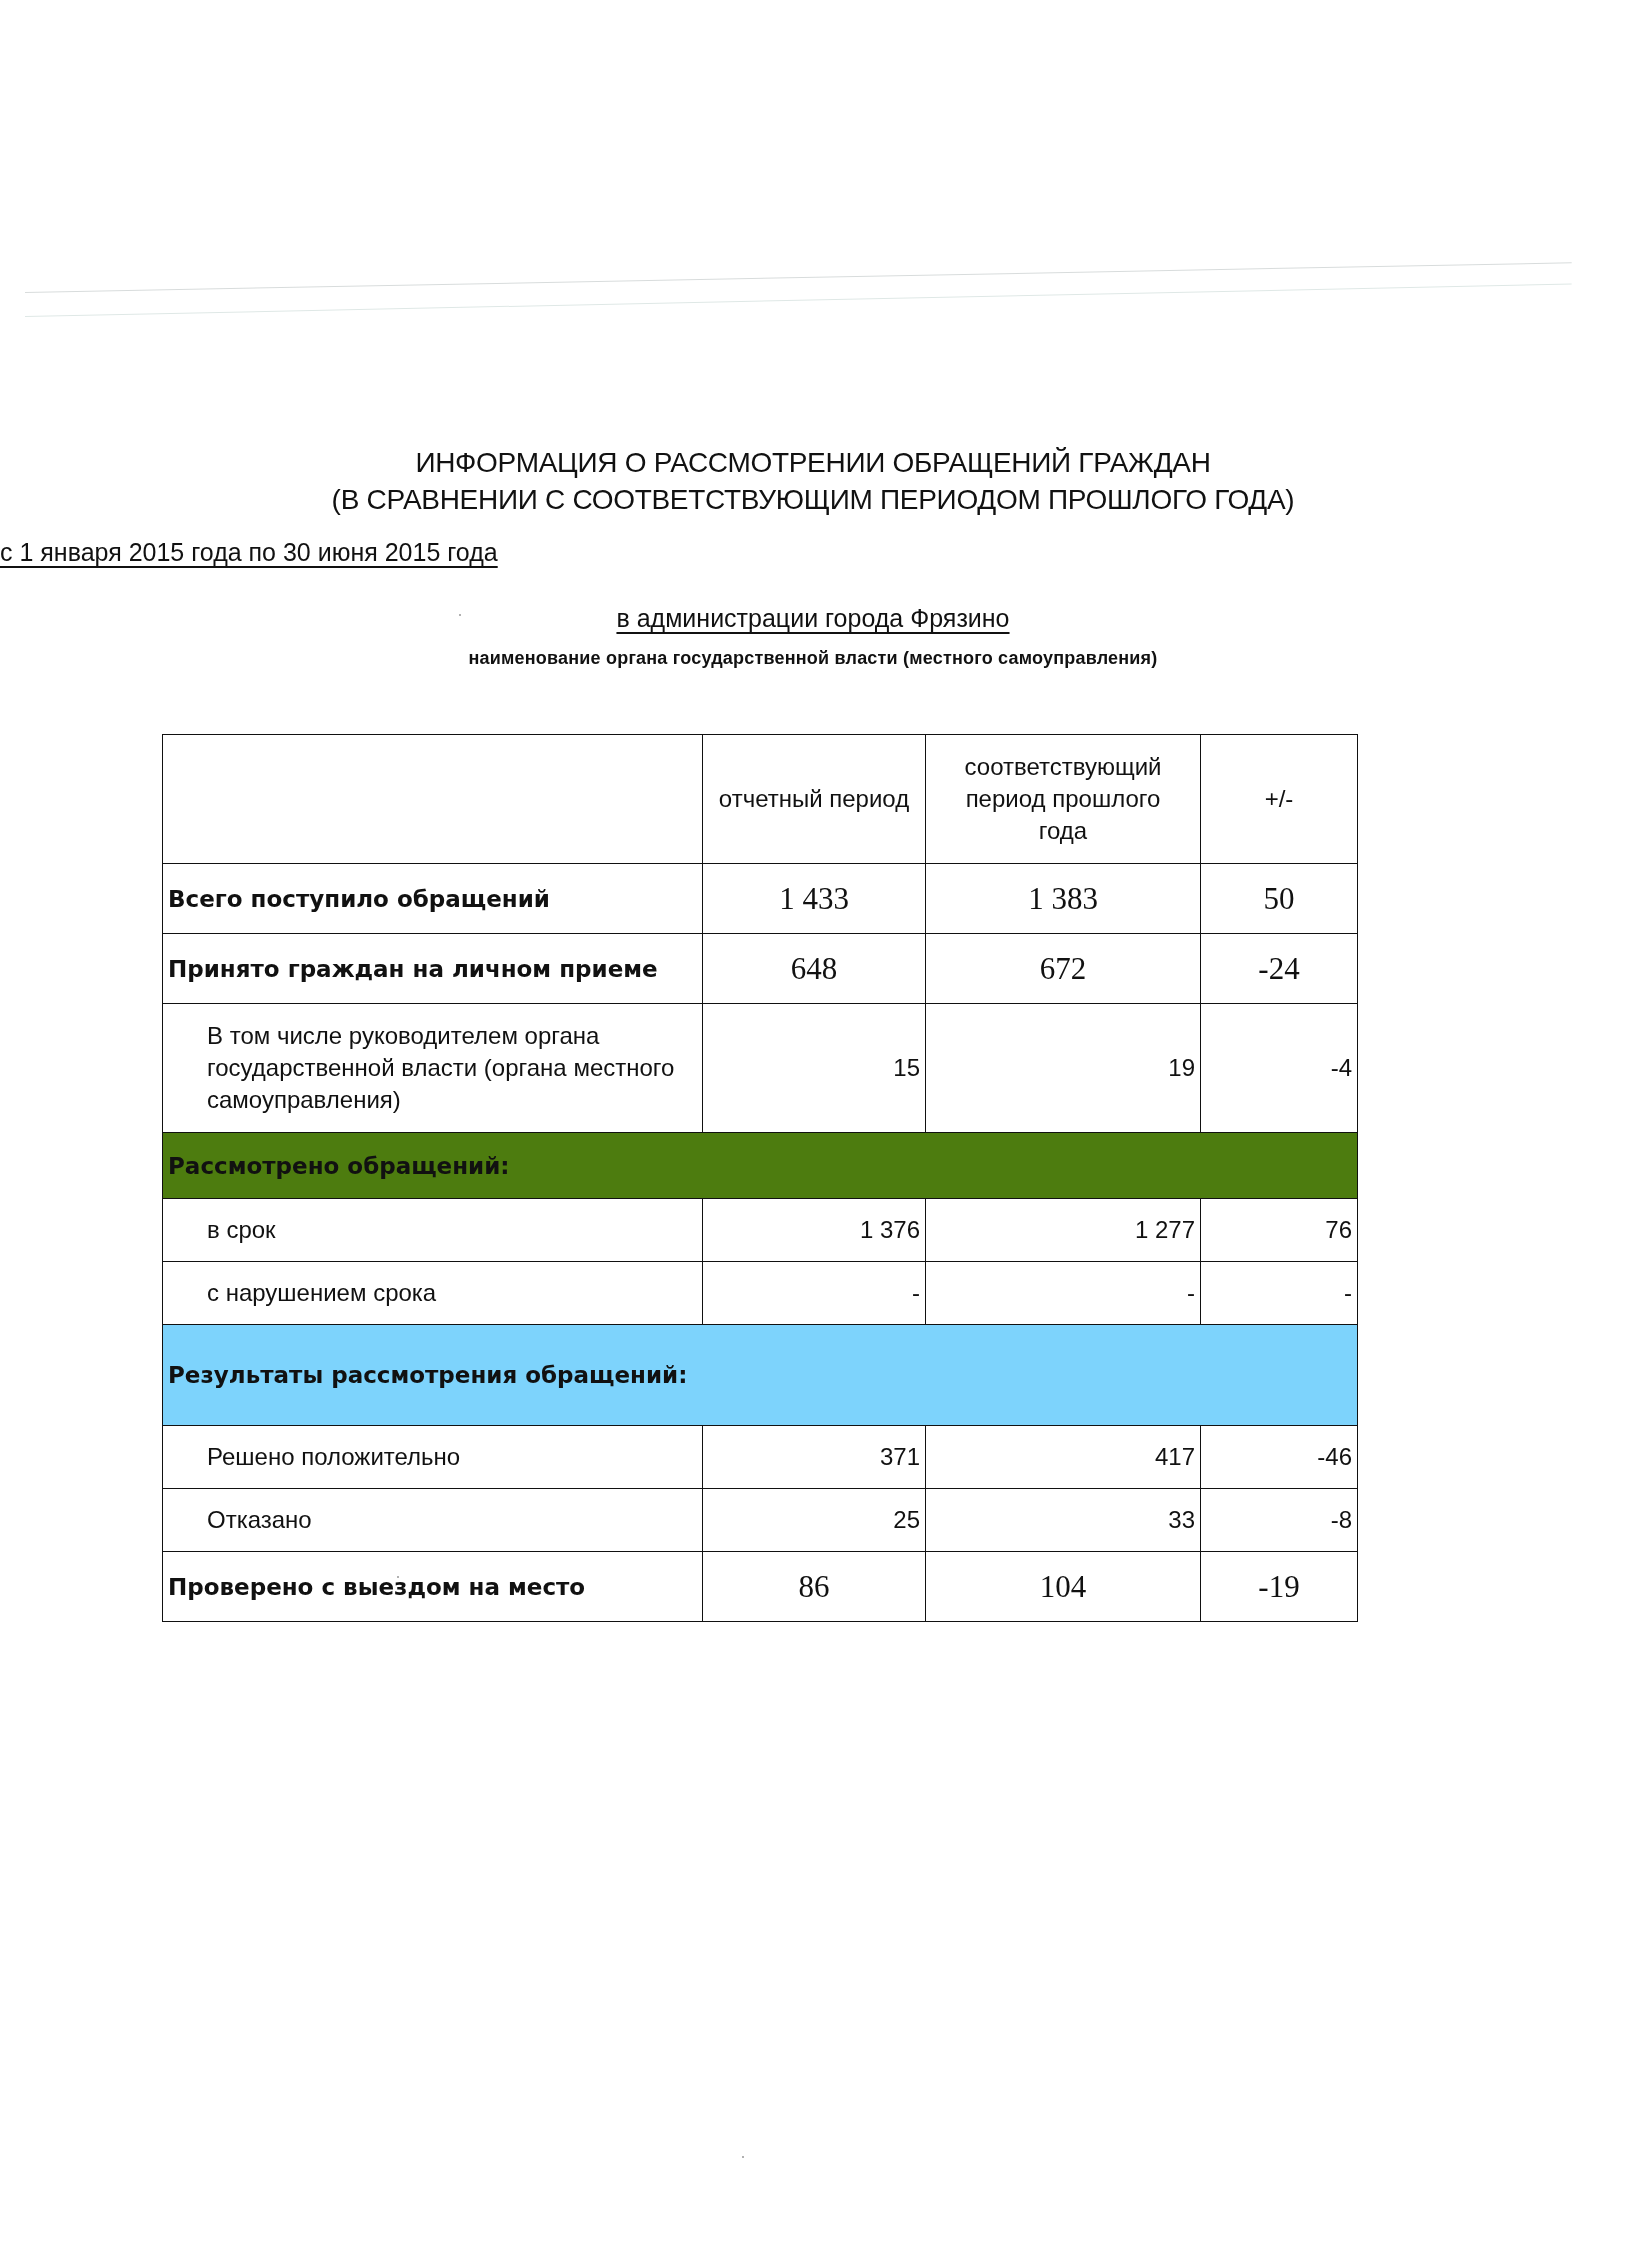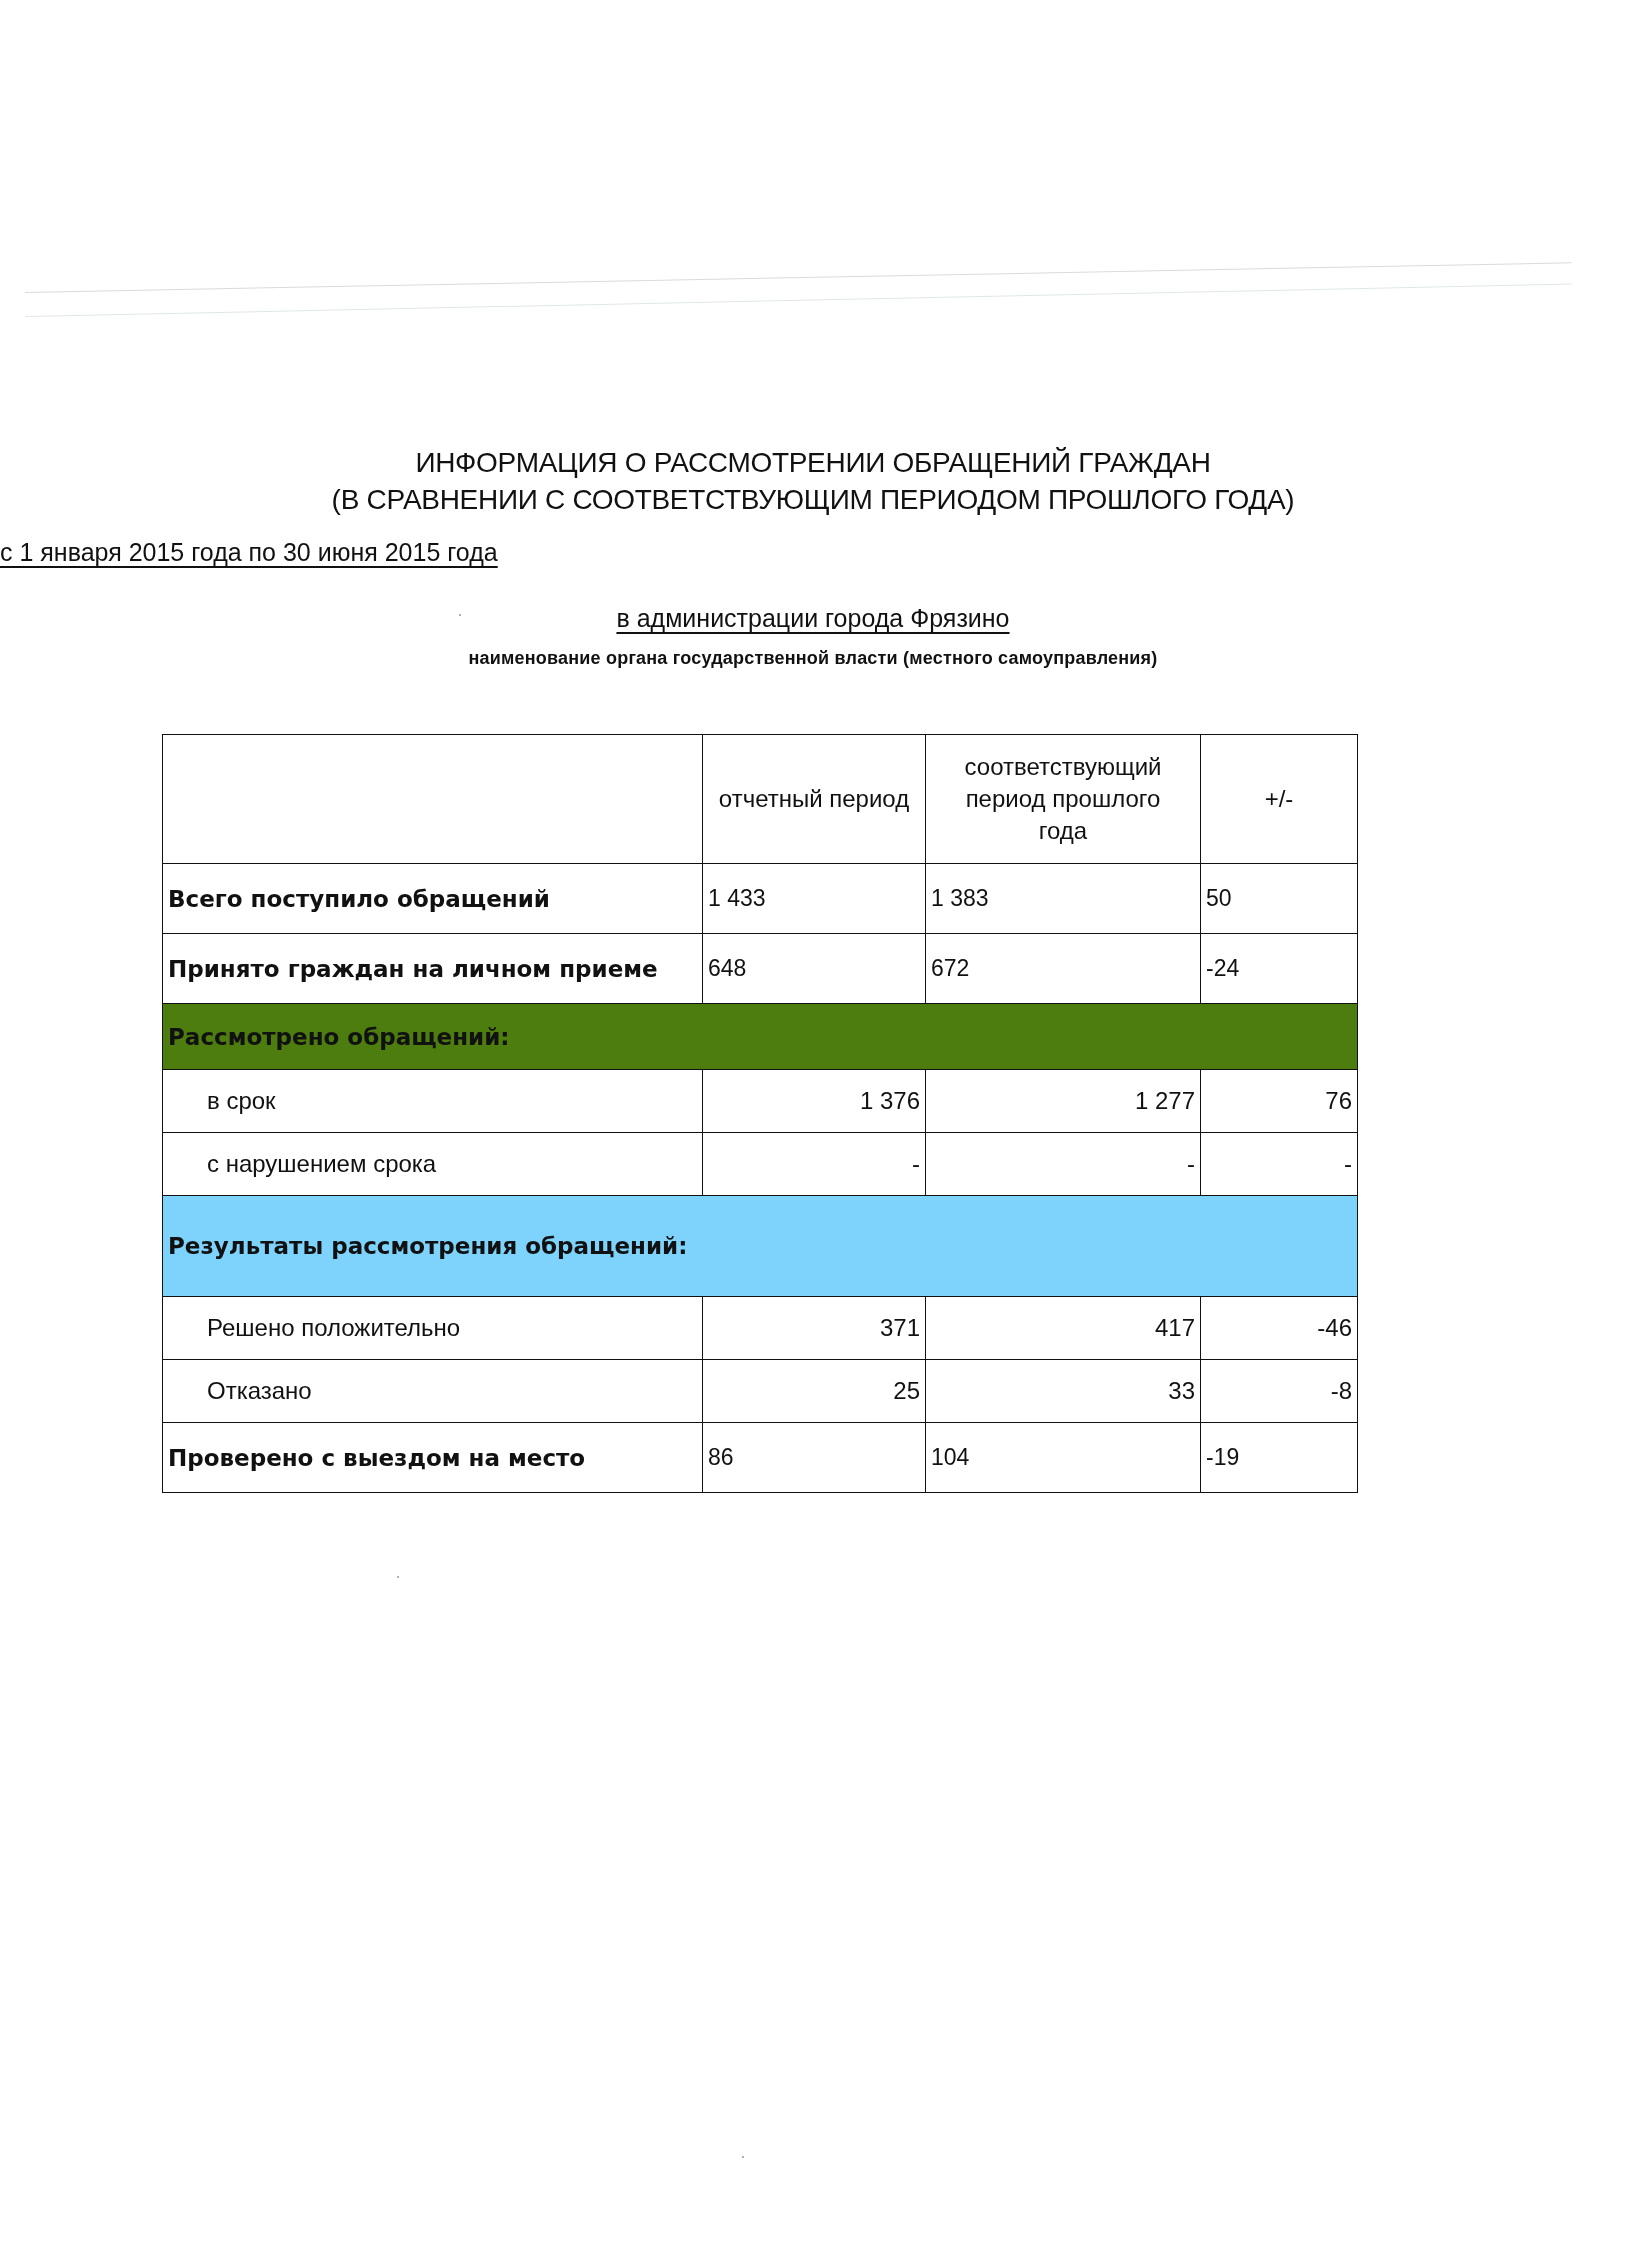--- a/index.html
+++ b/index.html
@@ -14,21 +14,21 @@
          font-family: "Liberation Sans", sans-serif; font-size: 25px; }
   .org-caption { position: absolute; left: 0; width: 1626px; text-align: center; top: 648px;
                  font-family: "Liberation Sans", sans-serif; font-size: 18px; font-weight: bold; letter-spacing: 0.2px; }
   table.report { position: absolute; left: 162px; top: 734px; width: 1195px; border-collapse: collapse; table-layout: fixed; }
   table.report td, table.report th { border: 1.9px solid #111; padding: 16px 5px; }
   table.report th { font-family: "Liberation Sans", sans-serif; font-weight: normal; font-size: 24px; line-height: 32px; text-align: center; height: 96px; }
   table.report th.corner { border-right: 1.9px solid #111; }
   .c-bold { font-weight: bold; font-family: "DejaVu Sans", sans-serif; font-size: 23px; }
   .c-sub { font-family: "Liberation Sans", sans-serif; font-size: 24px; padding-left: 44px !important; }
   .num { text-align: right; font-family: "Liberation Sans", sans-serif; font-size: 24px; }
-  .num-bold { text-align: left; font-family: Liberation Sans, sans-serif; font-size: 23px; }
+  .num-bold { text-align: center; font-family: Liberation Serif, serif; font-size: 31px; }
   tr.r-main td { height: 37px; }
   tr.r-sub td { height: 30px; }
   tr.r-multi td { height: 96px; line-height: 32px; }
   tr.section td { background: #4d7c0f; height: 33px; }
   tr.section-tall td { background: #7dd3fc; height: 68px; margin-left: 20px; }
   .dot { position: absolute; width: 1.9px; height: 1.9px; background: #999; border-radius: 50%; }
 </style>
 </head>
 <body>
 
@@ -67,20 +67,26 @@
     <td class="num-bold">50</td>
   </tr>
 
   <tr class="r-main">
     <td class="c-bold">Принято граждан на личном приеме</td>
     <td class="num-bold">648</td>
     <td class="num-bold">672</td>
     <td class="num-bold">-24</td>
   </tr>
 
+  <tr class="r-multi">
+    <td class="c-sub">В том числе руководителем органа государственной власти (органа местного самоуправления)</td>
+    <td class="num">15</td>
+    <td class="num">19</td>
+    <td class="num">-4</td>
+  </tr>
 
   <tr class="section">
     <td colspan="4" class="c-bold">Рассмотрено обращений:</td>
   </tr>
 
   <tr class="r-sub">
     <td class="c-sub">в срок</td>
     <td class="num">1 376</td>
     <td class="num">1 277</td>
     <td class="num">76</td>

